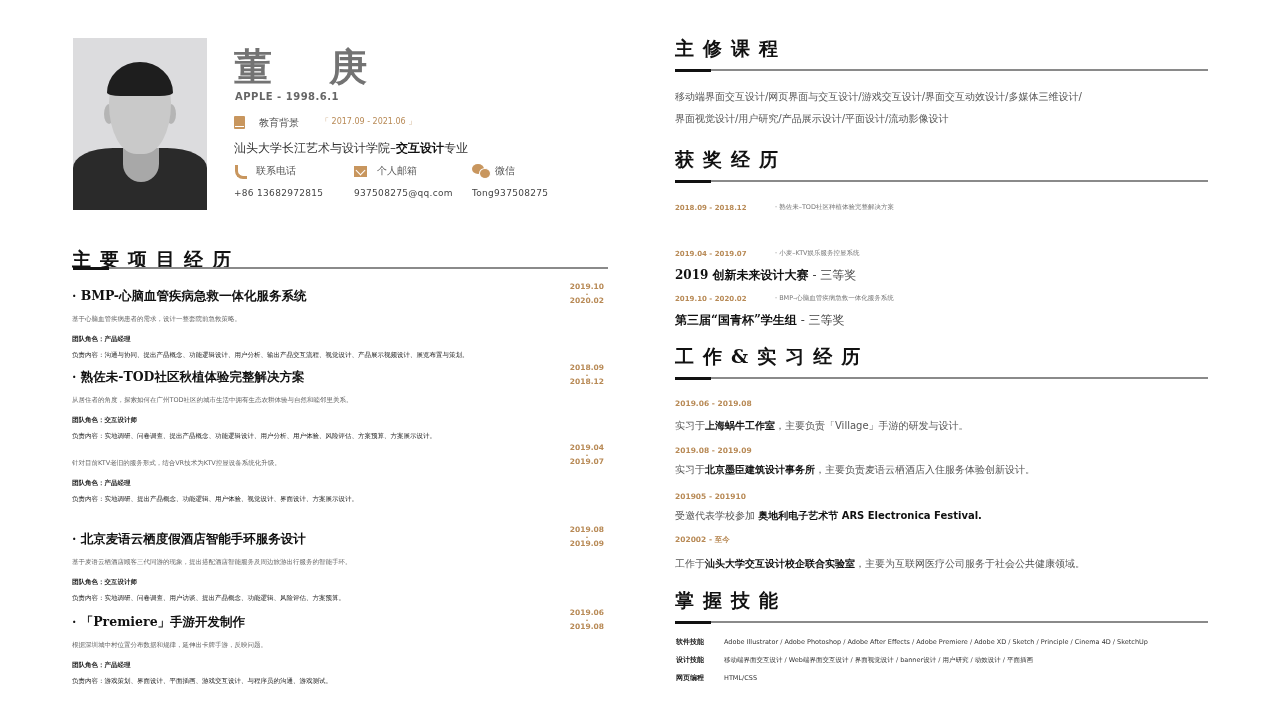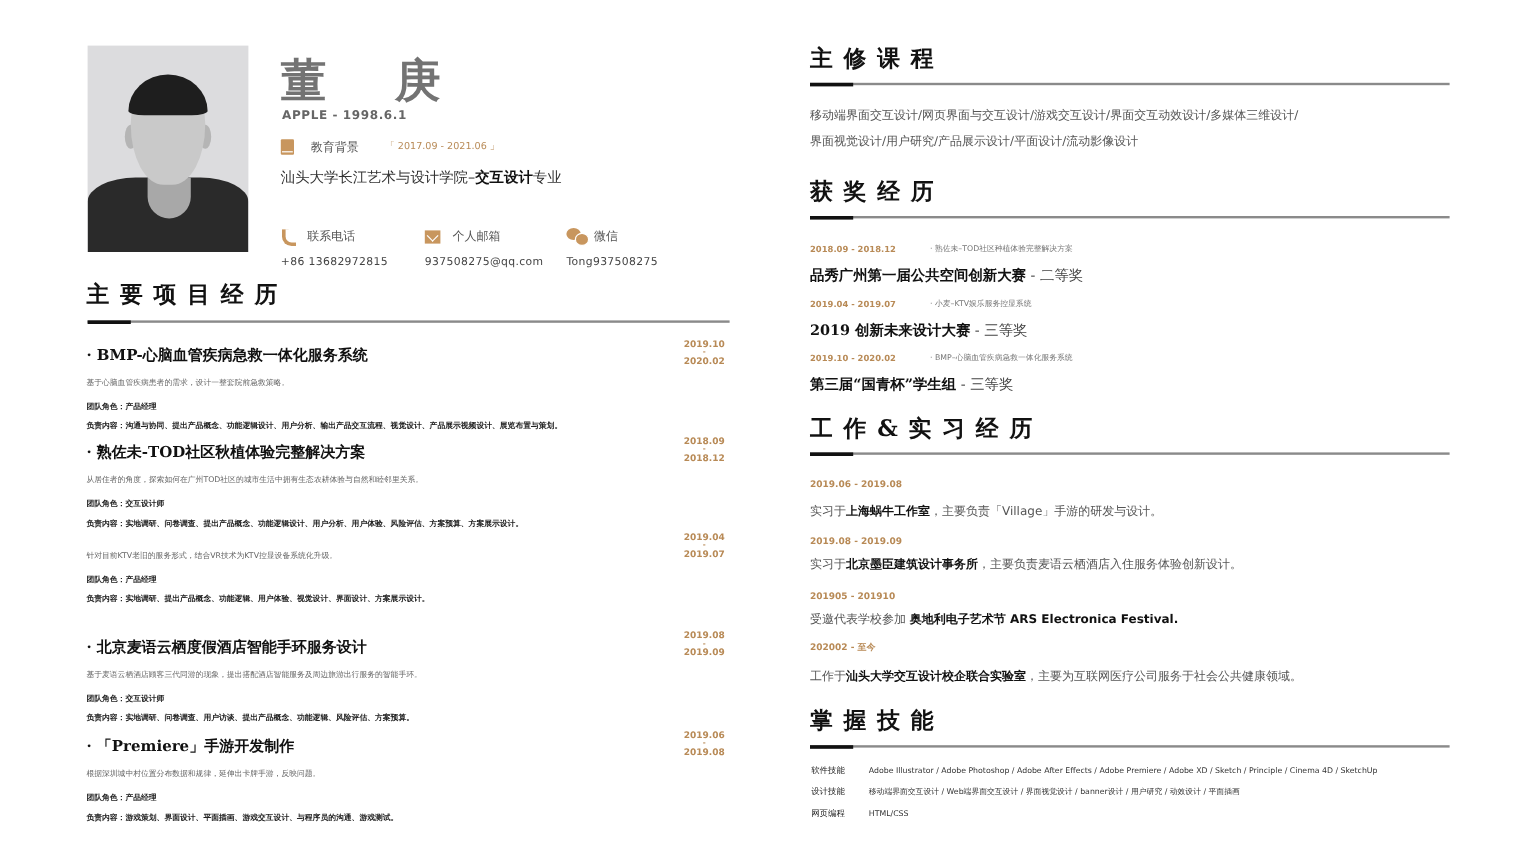--- a/index.html
+++ b/index.html
@@ -46,21 +46,21 @@
   .edu-row { position: absolute; left: 234px; top: 116px; display: flex; align-items: flex-start; height: 14px; }
   .edu-icon { width: 11px; height: 13px; background: #c8965e; border-radius: 1px; position: relative; margin-right: 14px; }
   .edu-icon::after { content: ""; position: absolute; left: 1px; right: 1px; bottom: 2px; height: 1px; background: #fff; }
   .edu-label { font-size: 10px; color: #555; margin-right: 22px; }
   .edu-date { font-size: 8px; }
   .school {
     position: absolute; left: 234px; top: 140px; font-size: 12px; color: #333;
   }
   .school b { color: #111; }
 
-  .contact { position: absolute; top: 190px; }
+  .contact { position: absolute; top: 164px; }
   .contact .c-head { display: flex; align-items: center; height: 14px; }
   .contact .c-label { font-size: 10px; color: #555; margin-left: 10px; }
   .contact .c-val { font-size: 9px; color: #444; margin-top: 10px; letter-spacing: 0.3px; }
   .ic-phone { width: 12px; height: 12px; position: relative; }
   .ic-phone::before {
     content: ""; position: absolute; left: 1px; top: 0; width: 9px; height: 11px;
     border-left: 3px solid #c8965e; border-bottom: 3px solid #c8965e; border-radius: 0 0 0 8px;
   }
   .ic-mail { width: 13px; height: 11px; background: #c8965e; position: relative; }
   .ic-mail::after {
@@ -76,21 +76,21 @@
     position: absolute; font-size: 19px; font-weight: bold; color: #111; letter-spacing: 9px;
   }
   .sec-rule { position: absolute; height: 2px; background: #8a8a8a; }
   .sec-rule .thick { position: absolute; left: 0; top: -0.5px; width: 36px; height: 3px; background: #111; }
 
   
   .proj { position: absolute; left: 72px; width: 536px; }
   .proj-title { font-size: 12.5px; font-weight: bold; color: #111; }
   .proj-desc { font-size: 6.5px; color: #666; margin-top: 10px; }
   .proj-role { font-size: 6.5px; color: #222; font-weight: bold; margin-top: 11px; }
-  .proj-duty { font-size: 6.5px; color: #222; font-weight: bold; margin-top: 7px; }
+  .proj-duty { font-size: 6.5px; color: #222; font-weight: normal; margin-top: 7px; }
   .proj-dates {
     position: absolute; right: 4px; top: -6px; text-align: center; font-size: 7.5px; font-weight: bold; line-height: 9px;
   }
   .proj-dates .dash { font-size: 6px; line-height: 5px; }
 
   
   .courses { position: absolute; left: 675px; font-size: 10px; color: #555; line-height: 11px; }
 
   .award { position: absolute; left: 675px; }
   .award-head { display: flex; align-items: flex-end; font-size: 7px; }
@@ -98,21 +98,21 @@
   .award-head .p { color: #777; font-size: 6.5px; }
   .award-name { font-size: 12px; font-weight: bold; color: #111; margin-top: 9px; }
   .award-name .lvl { font-weight: normal; color: #444; }
 
   .work { position: absolute; left: 675px; }
   .work-date { font-size: 7.5px; font-weight: bold; }
   .work-text { font-size: 10px; color: #555; margin-top: 11px; }
   .work-text b { color: #111; }
 
   .skill { position: absolute; left: 676px; display: flex; align-items: center; }
-  .skill-label { font-size: 7px; font-weight: normal; color: #222; width: 48px; }
+  .skill-label { font-size: 7px; font-weight: bold; color: #222; width: 48px; }
   .skill-val { font-size: 6.5px; color: #333; }
 </style>
 </head>
 <body>
 
 <div class="photo">
   <div class="shirt"></div>
     <div class="neck"></div>
   <div class="ear-l"></div>
     <div class="ear-r"></div>
@@ -147,21 +147,21 @@
   <div class="c-val">937508275@qq.com</div>
 </div>
 <div class="contact" style="left:472px">
   <div class="c-head">
       <span class="ic-wechat"></span>
       <span class="c-label serif" style="margin-left:5px">微信</span>
     </div>
   <div class="c-val">Tong937508275</div>
 </div>
 
-<div class="sec-title serif" style="left:72px; top:233px;">主要项目经历</div>
+<div class="sec-title serif" style="left:72px; top:247px;">主要项目经历</div>
 <div class="sec-rule" style="left:73px; top:267px; width:535px;">
     <div class="thick"></div>
   </div>
 
 <div class="proj" style="top:288px">
   <div class="proj-title serif">· BMP-心脑血管疾病急救一体化服务系统</div>
   <div class="proj-desc">基于心脑血管疾病患者的需求，设计一整套院前急救策略。</div>
   <div class="proj-role">团队角色：产品经理</div>
   <div class="proj-duty">负责内容：沟通与协同、提出产品概念、功能逻辑设计、用户分析、输出产品交互流程、视觉设计、产品展示视频设计、展览布置与策划。</div>
   <div class="proj-dates accent">
@@ -228,21 +228,20 @@
 <div class="sec-title serif" style="left:675px; top:147px;">获奖经历</div>
 <div class="sec-rule" style="left:675px; top:180px; width:533px;">
     <div class="thick"></div>
   </div>
 
 <div class="award" style="top:203px">
   <div class="award-head">
       <span class="d accent">2018.09 - 2018.12</span>
       <span class="p">· 熟佐未–TOD社区种植体验完整解决方案</span>
     </div>
-  <div class="award-name serif"><span>品秀广州第一届公共空间创新大赛</span><span class="lvl"> - 二等奖</span></div>
 </div>
 <div class="award" style="top:249px">
   <div class="award-head">
       <span class="d accent">2019.04 - 2019.07</span>
       <span class="p">· 小麦–KTV娱乐服务控显系统</span>
     </div>
   <div class="award-name serif"><span>2019 创新未来设计大赛</span><span class="lvl"> - 三等奖</span></div>
 </div>
 <div class="award" style="top:294px">
   <div class="award-head">

